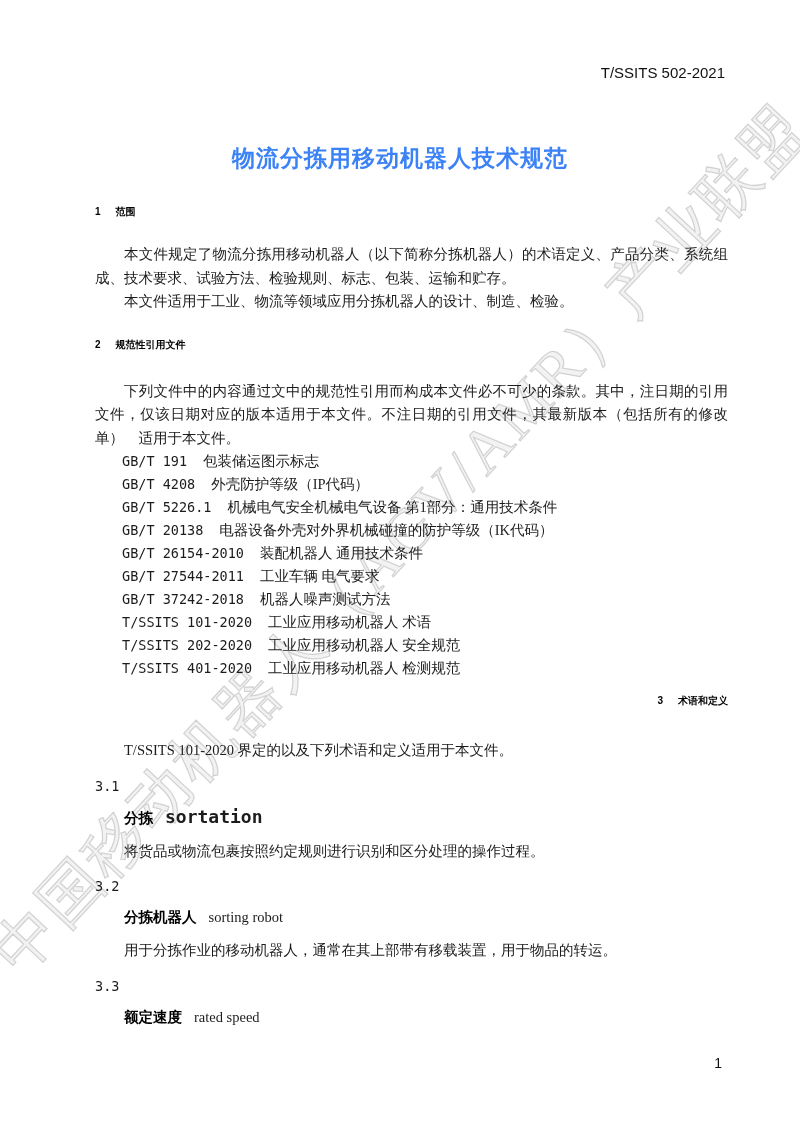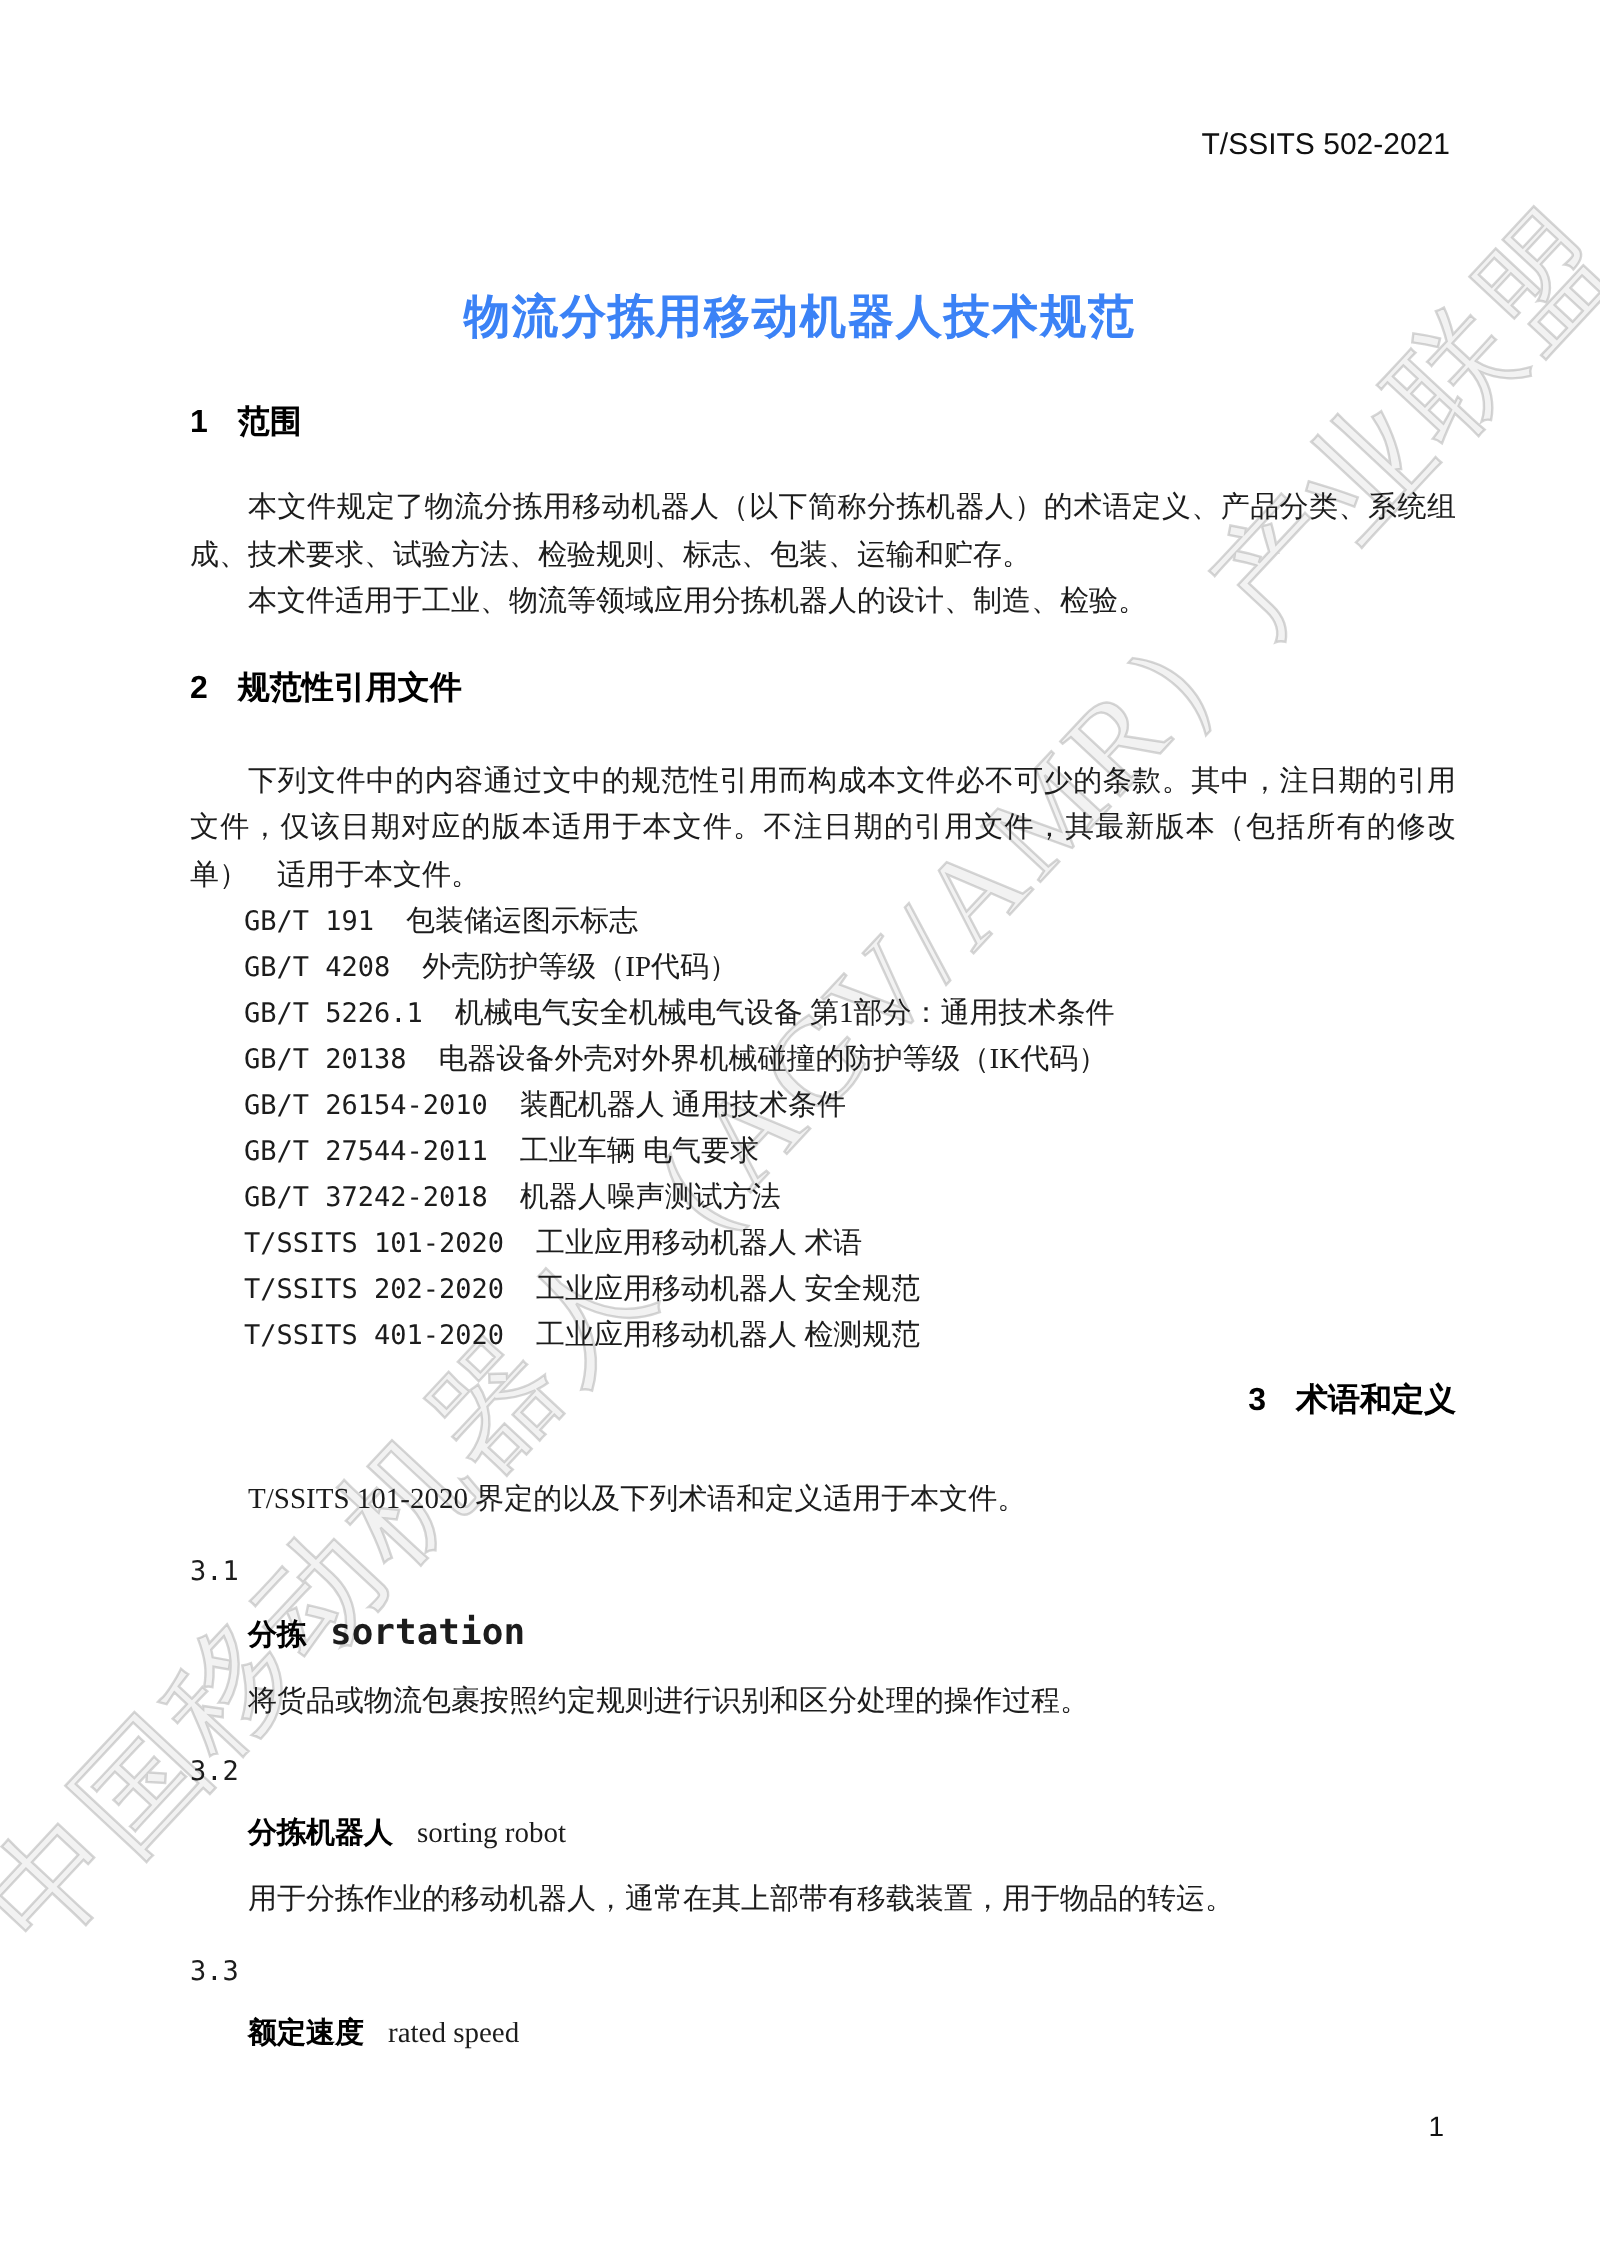--- a/index.html
+++ b/index.html
@@ -58,21 +58,21 @@
   
   .main{
     position:absolute;
     left:95px;top:196px;width:633px;
     font-size:14.5px;
     line-height:23.5px;
   }
   .sec-heading{
     font-family:"Liberation Sans",sans-serif;
     font-weight:bold;
-    font-size:16px;
+    font-size:10px;
     line-height:18px;
     color:#000;
   }
   .sec-num{display:inline-block;margin-right:15px;}
   .para{
     margin:0;
     text-align:justify;
     text-indent:2em;
   }
   .h-s1{margin-top:7px;}

